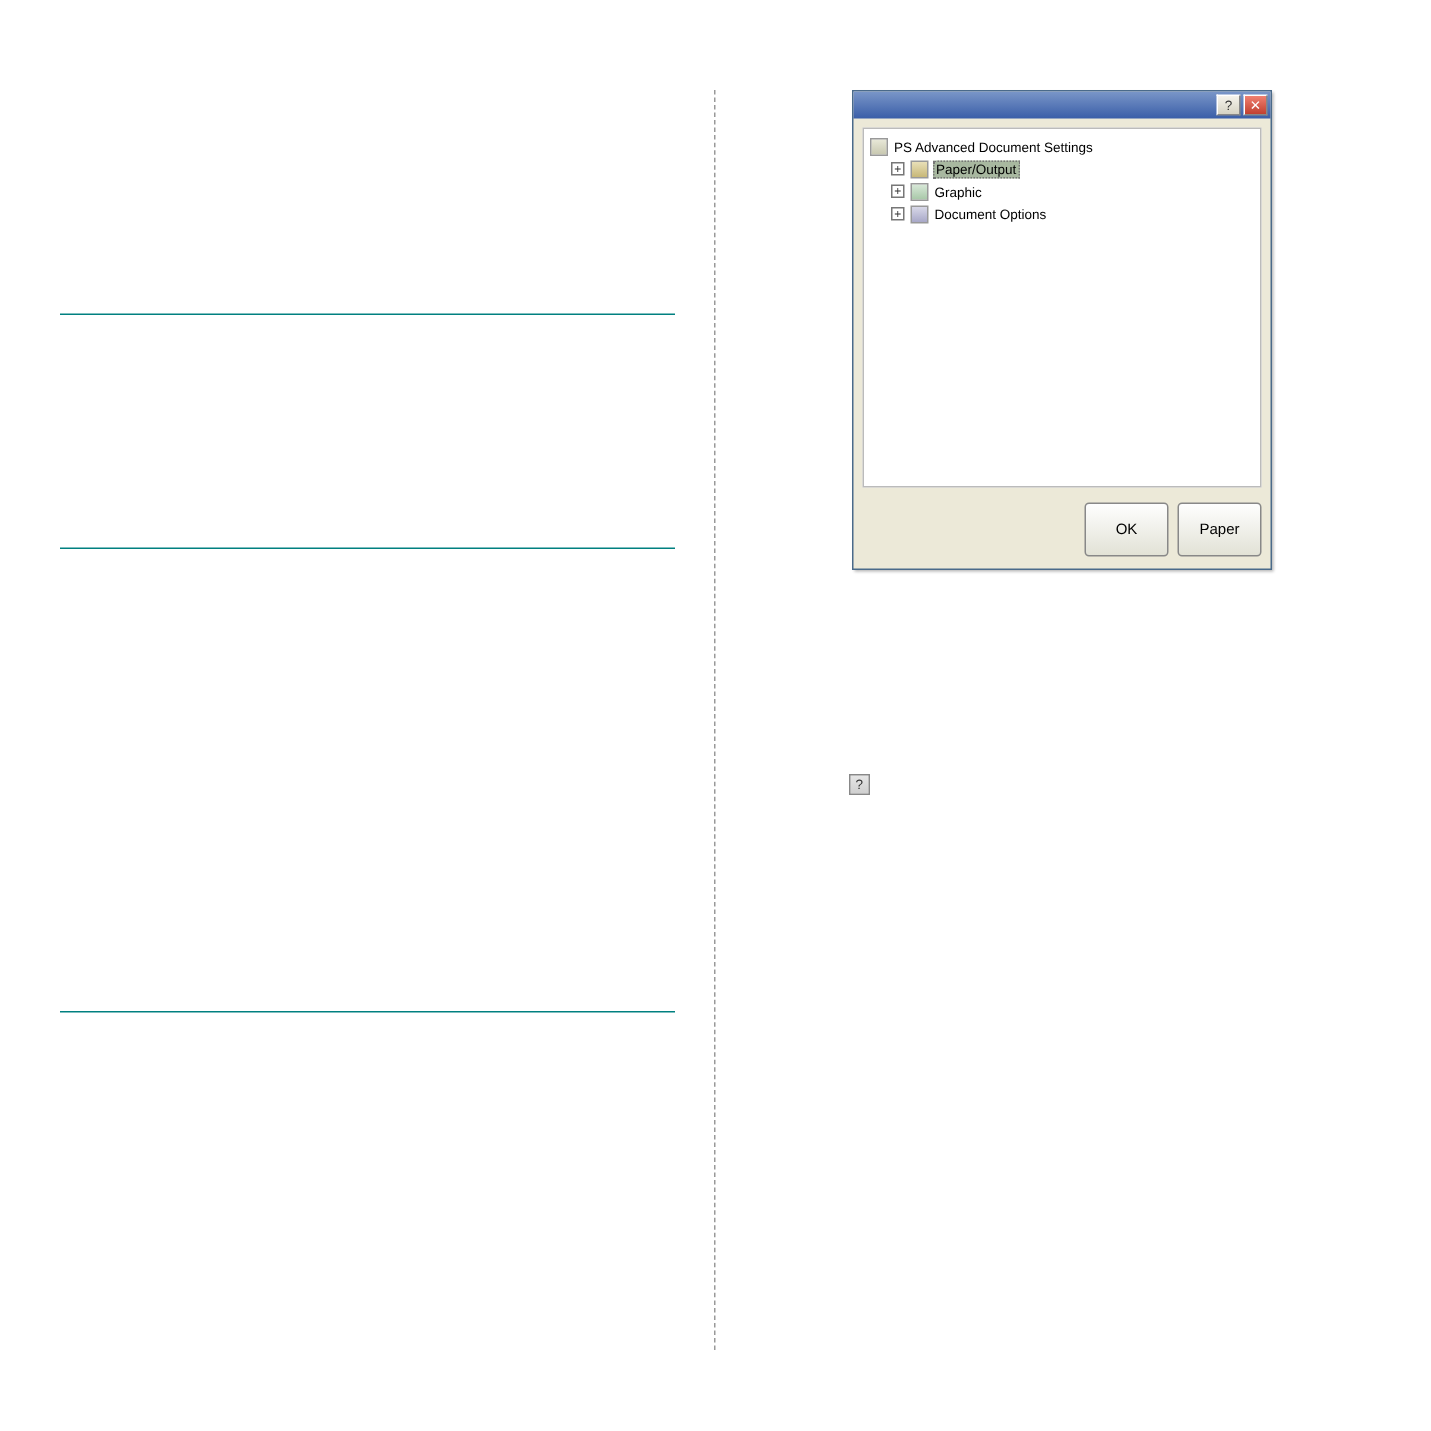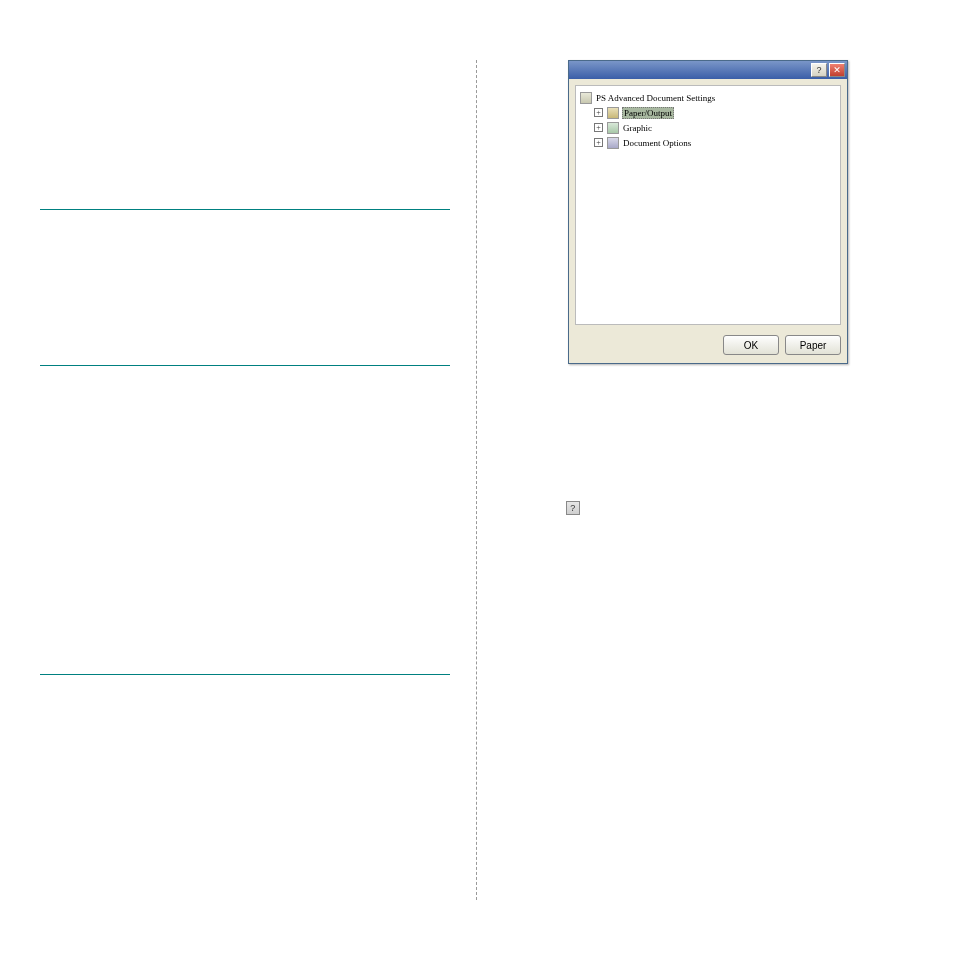--- a/index.html
+++ b/index.html
@@ -120,21 +120,21 @@
   }
   .dlg-close { background: linear-gradient(#f08070, #c04030); color: #fff; }
   .dlg-body {
     background: #fff;
     border: 1px solid #bbb;
     margin: 6px;
     height: 240px;
     padding: 4px;
     overflow: hidden;
   }
-  .tree { font-family: Liberation Serif, serif; font-size: 9px; color: #000; text-align: center; }
+  .tree { font-family: Liberation Sans, sans-serif; font-size: 9px; color: #000; text-align: center; }
   .tree-row { display: flex; align-items: center; height: 15px; white-space: nowrap; }
   .tree-indent0 { padding-left: 0; }
   .tree-indent1 { padding-left: 14px; }
   .exp-box {
     width: 9px; height: 9px;
     border: 1px solid #777;
     margin-right: 4px;
     display: inline-flex; align-items: center; justify-content: center;
     font-size: 8px; line-height: 7px;
     color: #333;
@@ -154,21 +154,21 @@
   .dlg-footer {
     display: flex;
     justify-content: flex-end;
     padding: 4px 6px 8px 6px;
     gap: 6px;
   }
   .win-btn {
     font-family: Tahoma, sans-serif;
     font-size: 10px;
     min-width: 56px;
-    height: 20px;
+    height: 36px;
     background: linear-gradient(#fefefe, #e2e2d6);
     border: 1px solid #888;
     border-radius: 3px;
   }
 </style>
 </head>
 <body>
 
 <div class="page">
   <div class="columns">

